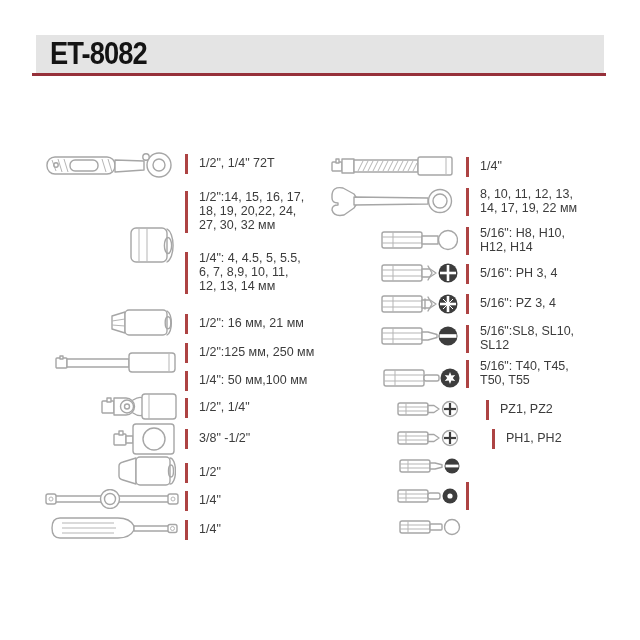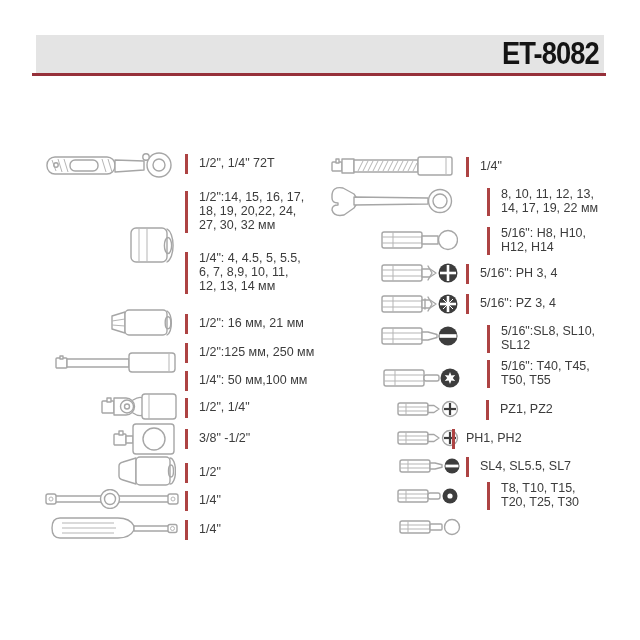--- a/index.html
+++ b/index.html
@@ -1,27 +1,27 @@
 <!DOCTYPE html>
 <html><head>
 <meta charset="utf-8">
 <style>
   html,body{margin:0;padding:0;}
   #page{position:relative;width:640px;height:640px;background:#ffffff;overflow:hidden;
         font-family:"Liberation Sans","DejaVu Sans",sans-serif;}
   #header-bar{position:absolute;left:36px;top:35px;width:568px;height:38px;background:#e4e4e4;
-              display:flex;align-items:center;justify-content:flex-end;}
+              display:flex;align-items:center;}
   #model-code{font-weight:bold;font-size:31px;color:#141414;letter-spacing:-1px;
               transform:scaleX(.88);transform-origin:right center;padding-right:6px;}
   #header-rule{position:absolute;left:32px;top:73px;width:574px;height:3px;background:#96303a;}
   .row{position:absolute;display:flex;align-items:center;}
   .row .div-line{width:3px;align-self:stretch;background:#ad4343;flex:none;}
   .row .label{margin-left:11px;font-size:12.5px;line-height:13.8px;color:#3c3c3c;
               white-space:pre-line;}
-  .h1l{height:20px;} .h2l{height:28px;margin-left:21px;} .h3l{height:42px;}
+  .h1l{height:20px;} .h2l{height:28px;} .h3l{height:42px;}
   .tool{position:absolute;}
   .tool svg{display:block;width:100%;height:100%;}
   .ol{stroke:#a6a6a6;fill:none;stroke-width:1.4;stroke-linejoin:round;stroke-linecap:round;}
   .olf{stroke:#a6a6a6;fill:#ffffff;stroke-width:1.4;stroke-linejoin:round;}
   .thin{stroke:#b5b5b5;fill:none;stroke-width:1;}
   .dark{fill:#3d3d3d;stroke:none;}
   .wht{fill:#ffffff;stroke:none;}
 </style>
 </head>
 <body>
@@ -333,27 +333,21 @@
   </div>
   <div class="row h2l" style="left:466px;top:360px">
     <div class="div-line"></div>
     <div class="label">5/16": T40, T45,
 T50, T55</div>
   </div>
   <div class="row h1l" style="left:486px;top:400px">
     <div class="div-line"></div>
     <div class="label">PZ1, PZ2</div>
   </div>
-  <div class="row h1l" style="left:452px;top:429px">
+  <div class="row h1l" style="left:492px;top:429px">
     <div class="div-line"></div>
     <div class="label">PH1, PH2</div>
   </div>
-  <div class="row h1l" style="left:466px;top:457px">
-    <div class="div-line"></div>
-    <div class="label">SL4, SL5.5, SL7</div>
-  </div>
   <div class="row h2l" style="left:466px;top:482px">
     <div class="div-line"></div>
-    <div class="label">T8, T10, T15,
-T20, T25, T30</div>
   </div>
 
 </div>
 
 </body></html>

